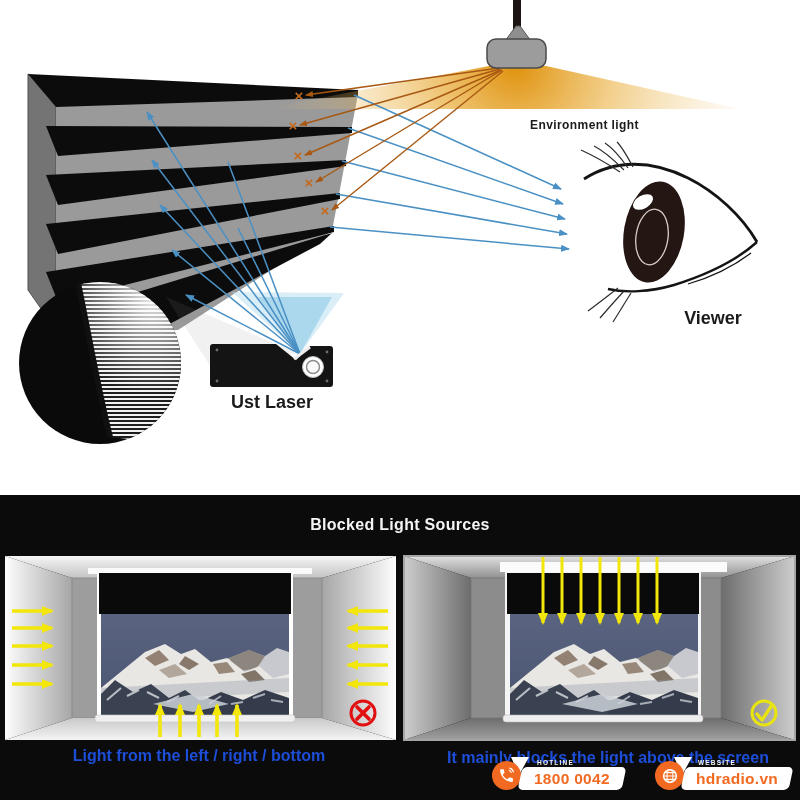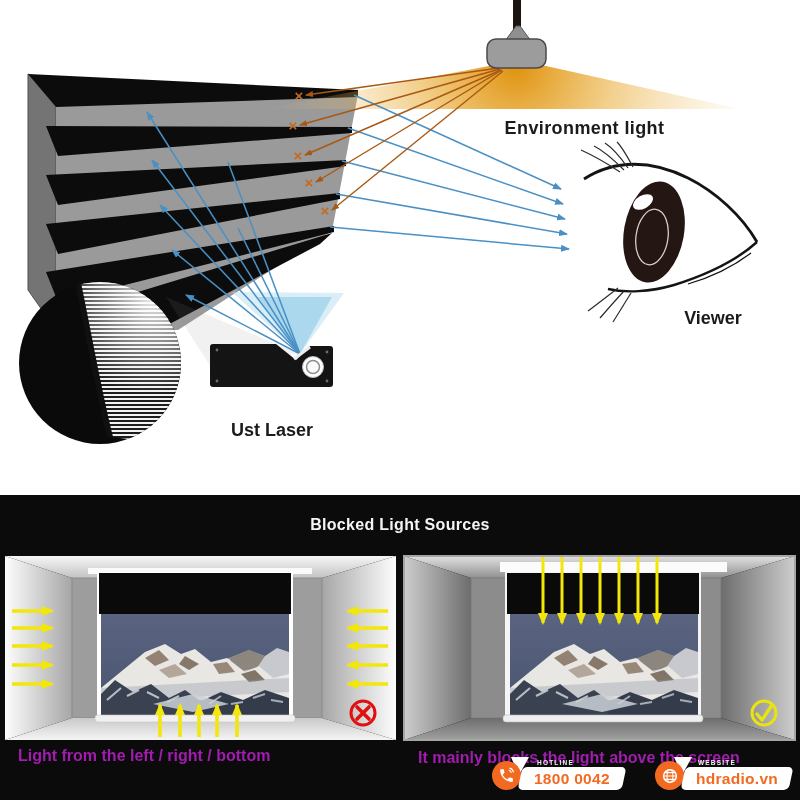--- a/index.html
+++ b/index.html
@@ -1,25 +1,25 @@
 <!DOCTYPE html>
 <html><head>
 <meta charset="utf-8">
 <style>
   html,body{margin:0;padding:0;background:#fff;}
   #stage{position:relative;width:800px;height:800px;overflow:hidden;background:#ffffff;
          font-family:"Liberation Sans","DejaVu Sans",sans-serif;}
   .abs{position:absolute;}
   .lbl{position:absolute;font-weight:bold;color:#1b1b1b;text-align:center;}
-  #env-label{left:497px;top:118px;width:175px;font-size:18px;letter-spacing:.4px;}
+  #env-label{left:497px;top:118px;width:175px;font-size:12px;letter-spacing:.4px;}
   #viewer-label{left:663px;top:308px;width:100px;font-size:18px;}
-  #projector-label{left:206px;top:392px;width:132px;font-size:18px;line-height:20px;margin-top:28px;}
+  #projector-label{left:206px;top:392px;width:132px;font-size:18px;line-height:20px;}
   #bottom-panel{position:absolute;left:0;top:495px;width:800px;height:305px;background:#0b0b0b;}
   #panel-title{left:200px;top:516px;width:400px;font-size:16px;color:#f5f5f5;letter-spacing:.3px;}
-  .caption{position:absolute;font-weight:bold;color:#a21caf;text-align:left;font-size:16px;line-height:19px;}
+  .caption{position:absolute;font-weight:bold;color:#1d4ed8;text-align:center;font-size:16px;line-height:19px;}
   #caption-left{left:18px;top:746px;width:362px;}
   #caption-right{left:418px;top:748px;width:380px;}
   .badge{position:absolute;top:755px;width:150px;height:38px;z-index:5;}
   .badge .wedge{position:absolute;left:22px;top:2px;width:18px;height:18px;background:#ffffff;
         clip-path:polygon(0 0,100% 0,45% 100%);}
   .badge .circ{position:absolute;left:3px;top:6px;width:29px;height:29px;border-radius:50%;
         background:#f26a21;display:flex;align-items:center;justify-content:center;}
   .badge .plate{position:absolute;left:31px;top:12px;height:23px;background:#ffffff;border-radius:5px;
         transform:skewX(-12deg);display:flex;align-items:center;justify-content:center;}
   .badge .plate span{display:inline-block;transform:skewX(12deg);color:#f26a21;font-weight:bold;

